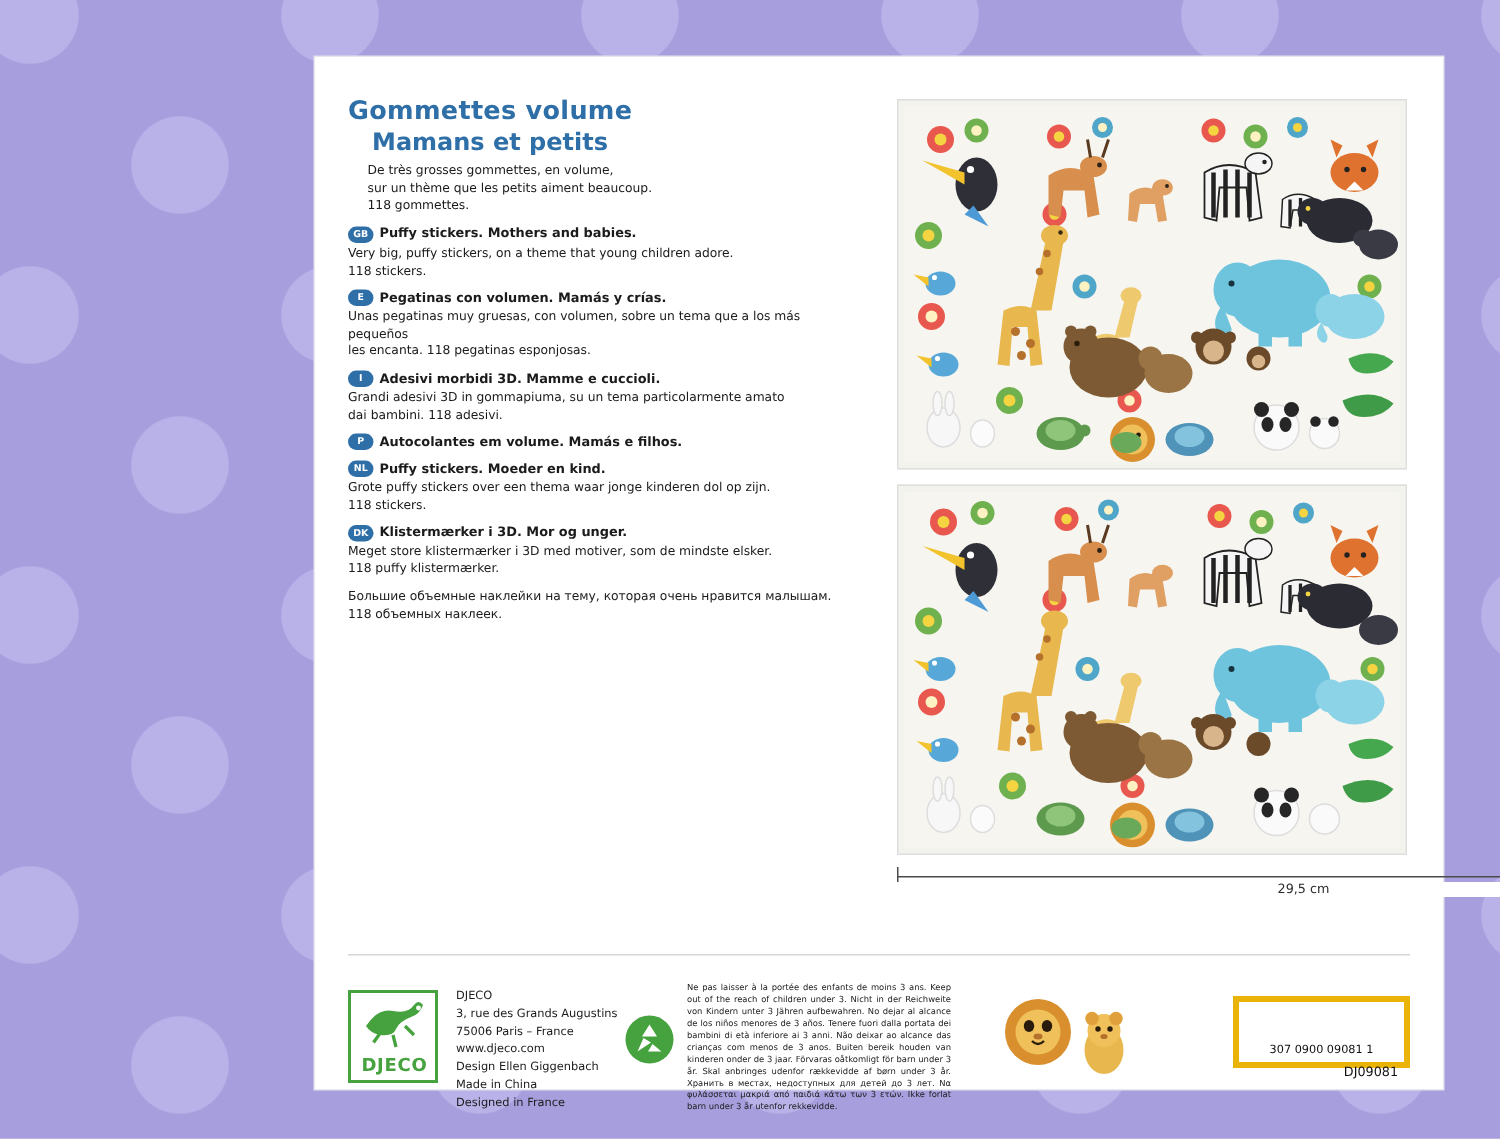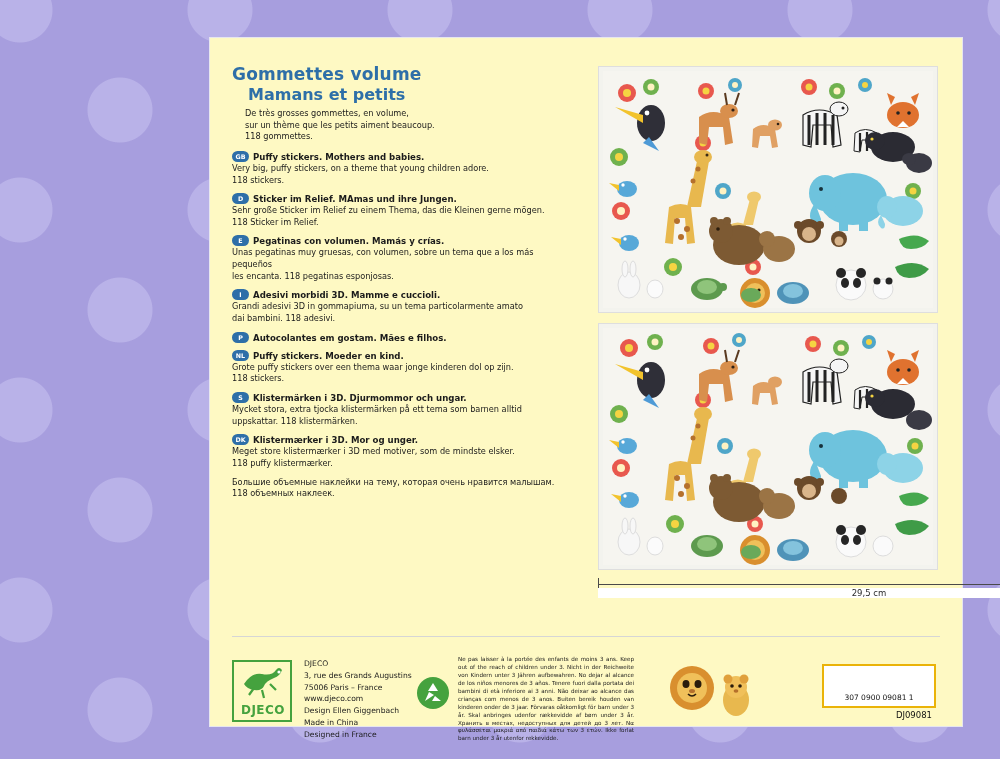--- a/index.html
+++ b/index.html
@@ -28,21 +28,21 @@
     background-position: -20px -30px, -20px -30px;
   }
 
   
   #card {
     position: absolute;
     left: 210px;
     top: 38px;
     width: 752px;
     height: 688px;
-    background: #fef9c3;
+    background: #ffffff;
     box-shadow: 0 0 0 1px #e6e6ee;
   }
 
   
   #left-col {
     position: absolute;
     left: 22px;
     top: 26px;
     width: 340px;
   }
@@ -64,21 +64,21 @@
     color: #1b1b1b;
     line-height: 1.42;
     margin: 0 0 8px 13px;
     white-space: pre-line;
   }
   .lang-block {
     margin-bottom: 7px;
   }
   .lang-head {
     display: flex;
-    align-items: flex-end;
+    align-items: center;
     gap: 4px;
     margin-bottom: 1px;
   }
   .flag {
     display: inline-flex;
     align-items: center;
     justify-content: center;
     min-width: 13px;
     height: 11px;
     padding: 0 2px;
@@ -220,21 +220,21 @@
     width: 120px;
     height: 70px;
   }
 
   #barcode-box {
     position: absolute;
     left: 612px;
     top: 28px;
     width: 110px;
     height: 40px;
-    border: 2px solid #eab308;
+    border: 4px solid #eab308;
     background: #fff;
   }
   #barcode-num {
     position: absolute;
     left: 0; right: 0;
     bottom: 4px;
     text-align: center;
     font-size: 7.5px;
     color: #111;
   }
@@ -264,28 +264,20 @@
 
     <div class="lang-block">
       <div class="lang-head">
         <span class="flag">GB</span>
         <span class="lang-title">Puffy stickers. Mothers and babies.</span>
       </div>
       <div class="lang-body">Very big, puffy stickers, on a theme that young children adore.
 118 stickers.</div>
     </div>
 
-    <div class="lang-block">
-      <div class="lang-head">
-        <span class="flag">D</span>
-        <span class="lang-title">Sticker im Relief. MAmas und ihre Jungen.</span>
-      </div>
-      <div class="lang-body">Sehr große Sticker im Relief zu einem Thema, das die Kleinen gerne mögen.
-118 Sticker im Relief.</div>
-    </div>
 
     <div class="lang-block">
       <div class="lang-head">
         <span class="flag">E</span>
         <span class="lang-title">Pegatinas con volumen. Mamás y crías.</span>
       </div>
       <div class="lang-body">Unas pegatinas muy gruesas, con volumen, sobre un tema que a los más pequeños
 les encanta. 118 pegatinas esponjosas.</div>
     </div>
 
@@ -294,41 +286,33 @@
         <span class="flag">I</span>
         <span class="lang-title">Adesivi morbidi 3D. Mamme e cuccioli.</span>
       </div>
       <div class="lang-body">Grandi adesivi 3D in gommapiuma, su un tema particolarmente amato
 dai bambini. 118 adesivi.</div>
     </div>
 
     <div class="lang-block">
       <div class="lang-head">
         <span class="flag">P</span>
-        <span class="lang-title">Autocolantes em gostam. Mães e filhos.</span>
+        <span class="lang-title">Autocolantes em volume. Mamás e filhos.</span>
       </div>
     </div>
 
     <div class="lang-block">
       <div class="lang-head">
         <span class="flag">NL</span>
         <span class="lang-title">Puffy stickers. Moeder en kind.</span>
       </div>
       <div class="lang-body">Grote puffy stickers over een thema waar jonge kinderen dol op zijn.
 118 stickers.</div>
     </div>
 
-    <div class="lang-block">
-      <div class="lang-head">
-        <span class="flag">S</span>
-        <span class="lang-title">Klistermärken i 3D. Djurmommor och ungar.</span>
-      </div>
-      <div class="lang-body">Mycket stora, extra tjocka klistermärken på ett tema som barnen alltid
-uppskattar. 118 klistermärken.</div>
-    </div>
 
     <div class="lang-block">
       <div class="lang-head">
         <span class="flag">DK</span>
         <span class="lang-title">Klistermærker i 3D. Mor og unger.</span>
       </div>
       <div class="lang-body">Meget store klistermærker i 3D med motiver, som de mindste elsker.
 118 puffy klistermærker.</div>
     </div>
 

